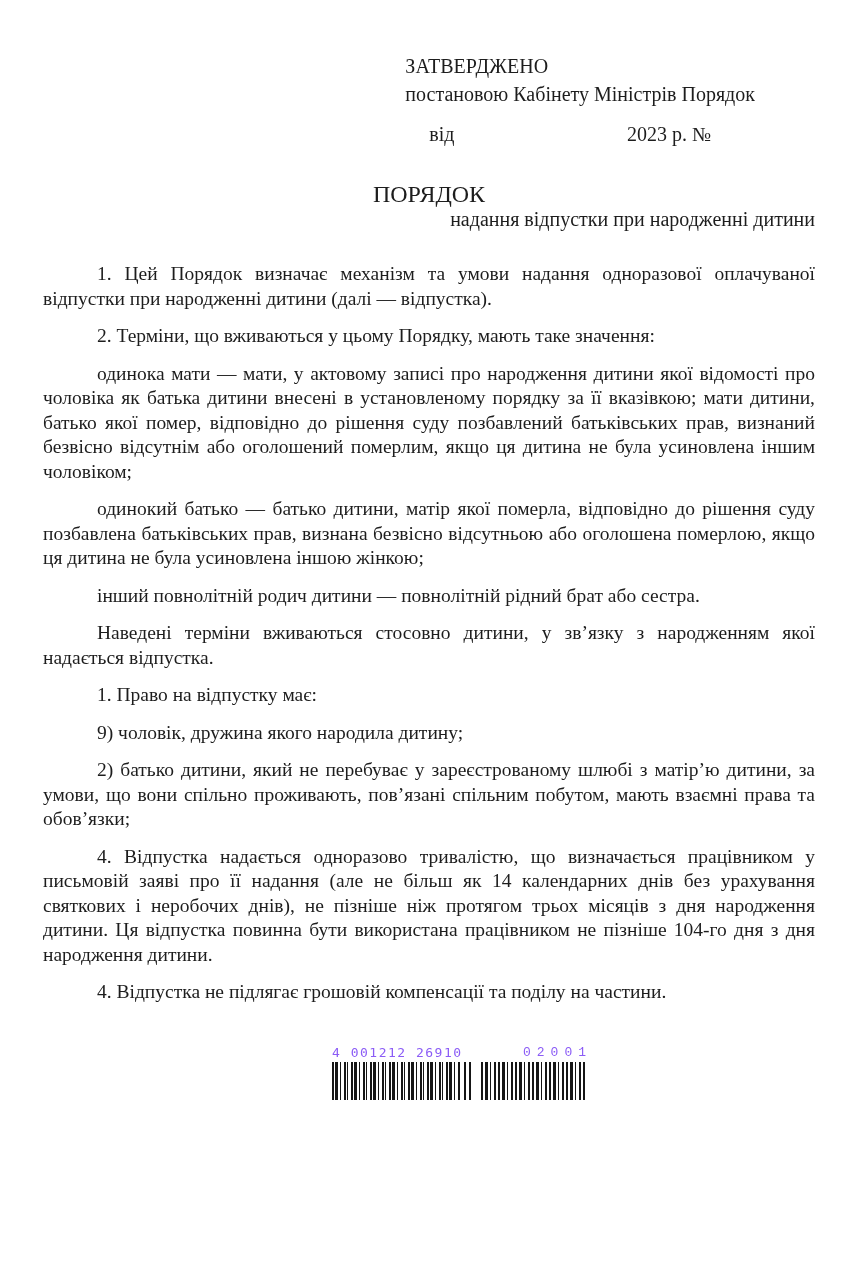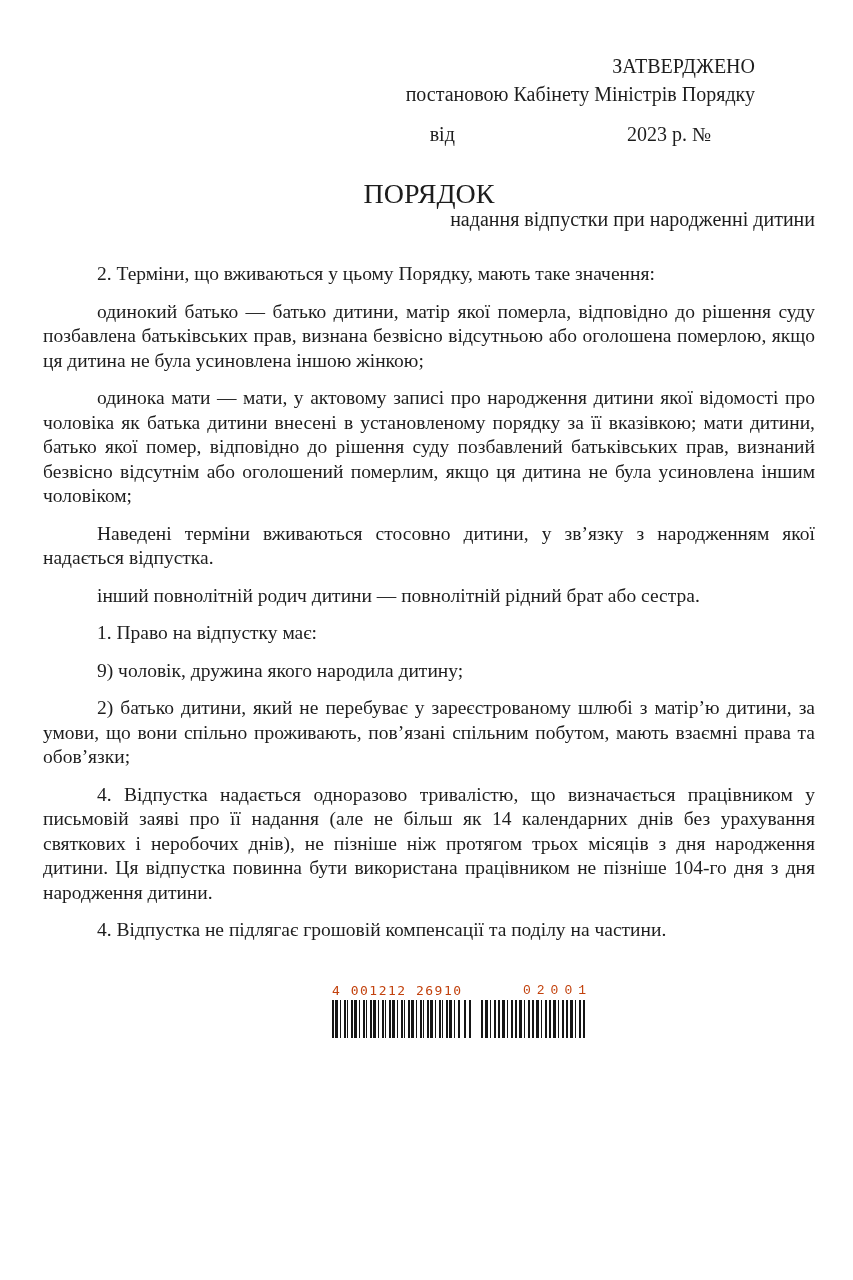--- a/index.html
+++ b/index.html
@@ -16,32 +16,32 @@
     width: 100%;
     height: 100%;
     padding: 52px 38px 0 43px;
   }
   
   .approval {
     width: fit-content;
     margin: 0 60px 0 auto;
     font-size: 20px;
     line-height: 28px;
-    text-align: right;
+    text-align: left;
   }
   .approval-row3 {
     display: flex;
     justify-content: space-between;
     padding: 0 44px 0 24px;
     margin-top: 12px;
   }
   
   .doc-title {
     text-align: center;
-    font-size: 28px;
+    font-size: 24px;
     line-height: 24px;
     margin-top: 34px;
   }
   .doc-subtitle {
     text-align: right;
     font-size: 20px;
     line-height: 26px;
   }
   
   .body-text {
@@ -58,21 +58,21 @@
   .barcode {
     width: 262px;
     margin: 40px auto 0;
     transform: translateX(34px);
   }
   .barcode-digits {
     display: flex;
     justify-content: space-between;
     font-family: "DejaVu Sans Mono", "Liberation Mono", monospace;
     font-size: 13px;
-    color: #c2410c;
+    color: #8b5cf6;
     margin-bottom: 2px;
   }
   .barcode-digits .right { letter-spacing: 6px; padding-right: 2px; font-family: Liberation Mono, monospace; }
   .barcode-digits .left  { letter-spacing: 1.5px; }
   .barcode-bars {
     display: flex;
     align-items: stretch;
     height: 38px;
   }
   .bars-left {
@@ -100,36 +100,37 @@
       #161616 13px 15px, transparent 15px 17px);
   }
 </style>
 </head>
 <body>
 
 <div class="page">
 
   <div class="approval">
     <div>ЗАТВЕРДЖЕНО</div>
-    <div>постановою Кабінету Міністрів Порядку</div>
+    <div>постановою Кабінету Міністрів Порядок</div>
     <div class="approval-row3">
       <span>від</span>
       <span>2023 р. №</span>
     </div>
   </div>
 
   <div class="doc-title">ПОРЯДОК</div>
   <div class="doc-subtitle">надання відпустки при народженні дитини</div>
 
   <div class="body-text">
+    <p>1. Цей Порядок визначає механізм та умови надання одноразової оплачуваної відпустки при народженні дитини (далі — відпустка).</p>
     <p>2. Терміни, що вживаються у цьому Порядку, мають таке значення:</p>
+    <p>одинока мати — мати, у актовому записі про народження дитини якої відомості про чоловіка як батька дитини внесені в установленому порядку за її вказівкою; мати дитини, батько якої помер, відповідно до рішення суду позбавлений батьківських прав, визнаний безвісно відсутнім або оголошений померлим, якщо ця дитина не була усиновлена іншим чоловіком;</p>
     <p>одинокий батько — батько дитини, матір якої померла, відповідно до рішення суду позбавлена батьківських прав, визнана безвісно відсутньою або оголошена померлою, якщо ця дитина не була усиновлена іншою жінкою;</p>
-    <p>одинока мати — мати, у актовому записі про народження дитини якої відомості про чоловіка як батька дитини внесені в установленому порядку за її вказівкою; мати дитини, батько якої помер, відповідно до рішення суду позбавлений батьківських прав, визнаний безвісно відсутнім або оголошений померлим, якщо ця дитина не була усиновлена іншим чоловіком;</p>
+    <p>інший повнолітній родич дитини — повнолітній рідний брат або сестра.</p>
     <p>Наведені терміни вживаються стосовно дитини, у зв’язку з народженням якої надається відпустка.</p>
-    <p>інший повнолітній родич дитини — повнолітній рідний брат або сестра.</p>
     <p>1. Право на відпустку має:</p>
     <p>9) чоловік, дружина якого народила дитину;</p>
     <p>2) батько дитини, який не перебуває у зареєстрованому шлюбі з матір’ю дитини, за умови, що вони спільно проживають, пов’язані спільним побутом, мають взаємні права та обов’язки;</p>
     <p>4. Відпустка надається одноразово тривалістю, що визначається працівником у письмовій заяві про її надання (але не більш як 14 календарних днів без урахування святкових і неробочих днів), не пізніше ніж протягом трьох місяців з дня народження дитини. Ця відпустка повинна бути використана працівником не пізніше 104-го дня з дня народження дитини.</p>
     <p>4. Відпустка не підлягає грошовій компенсації та поділу на частини.</p>
   </div>
 
   <div class="barcode">
     <div class="barcode-digits">
       <span class="left">4 001212 26910</span>

